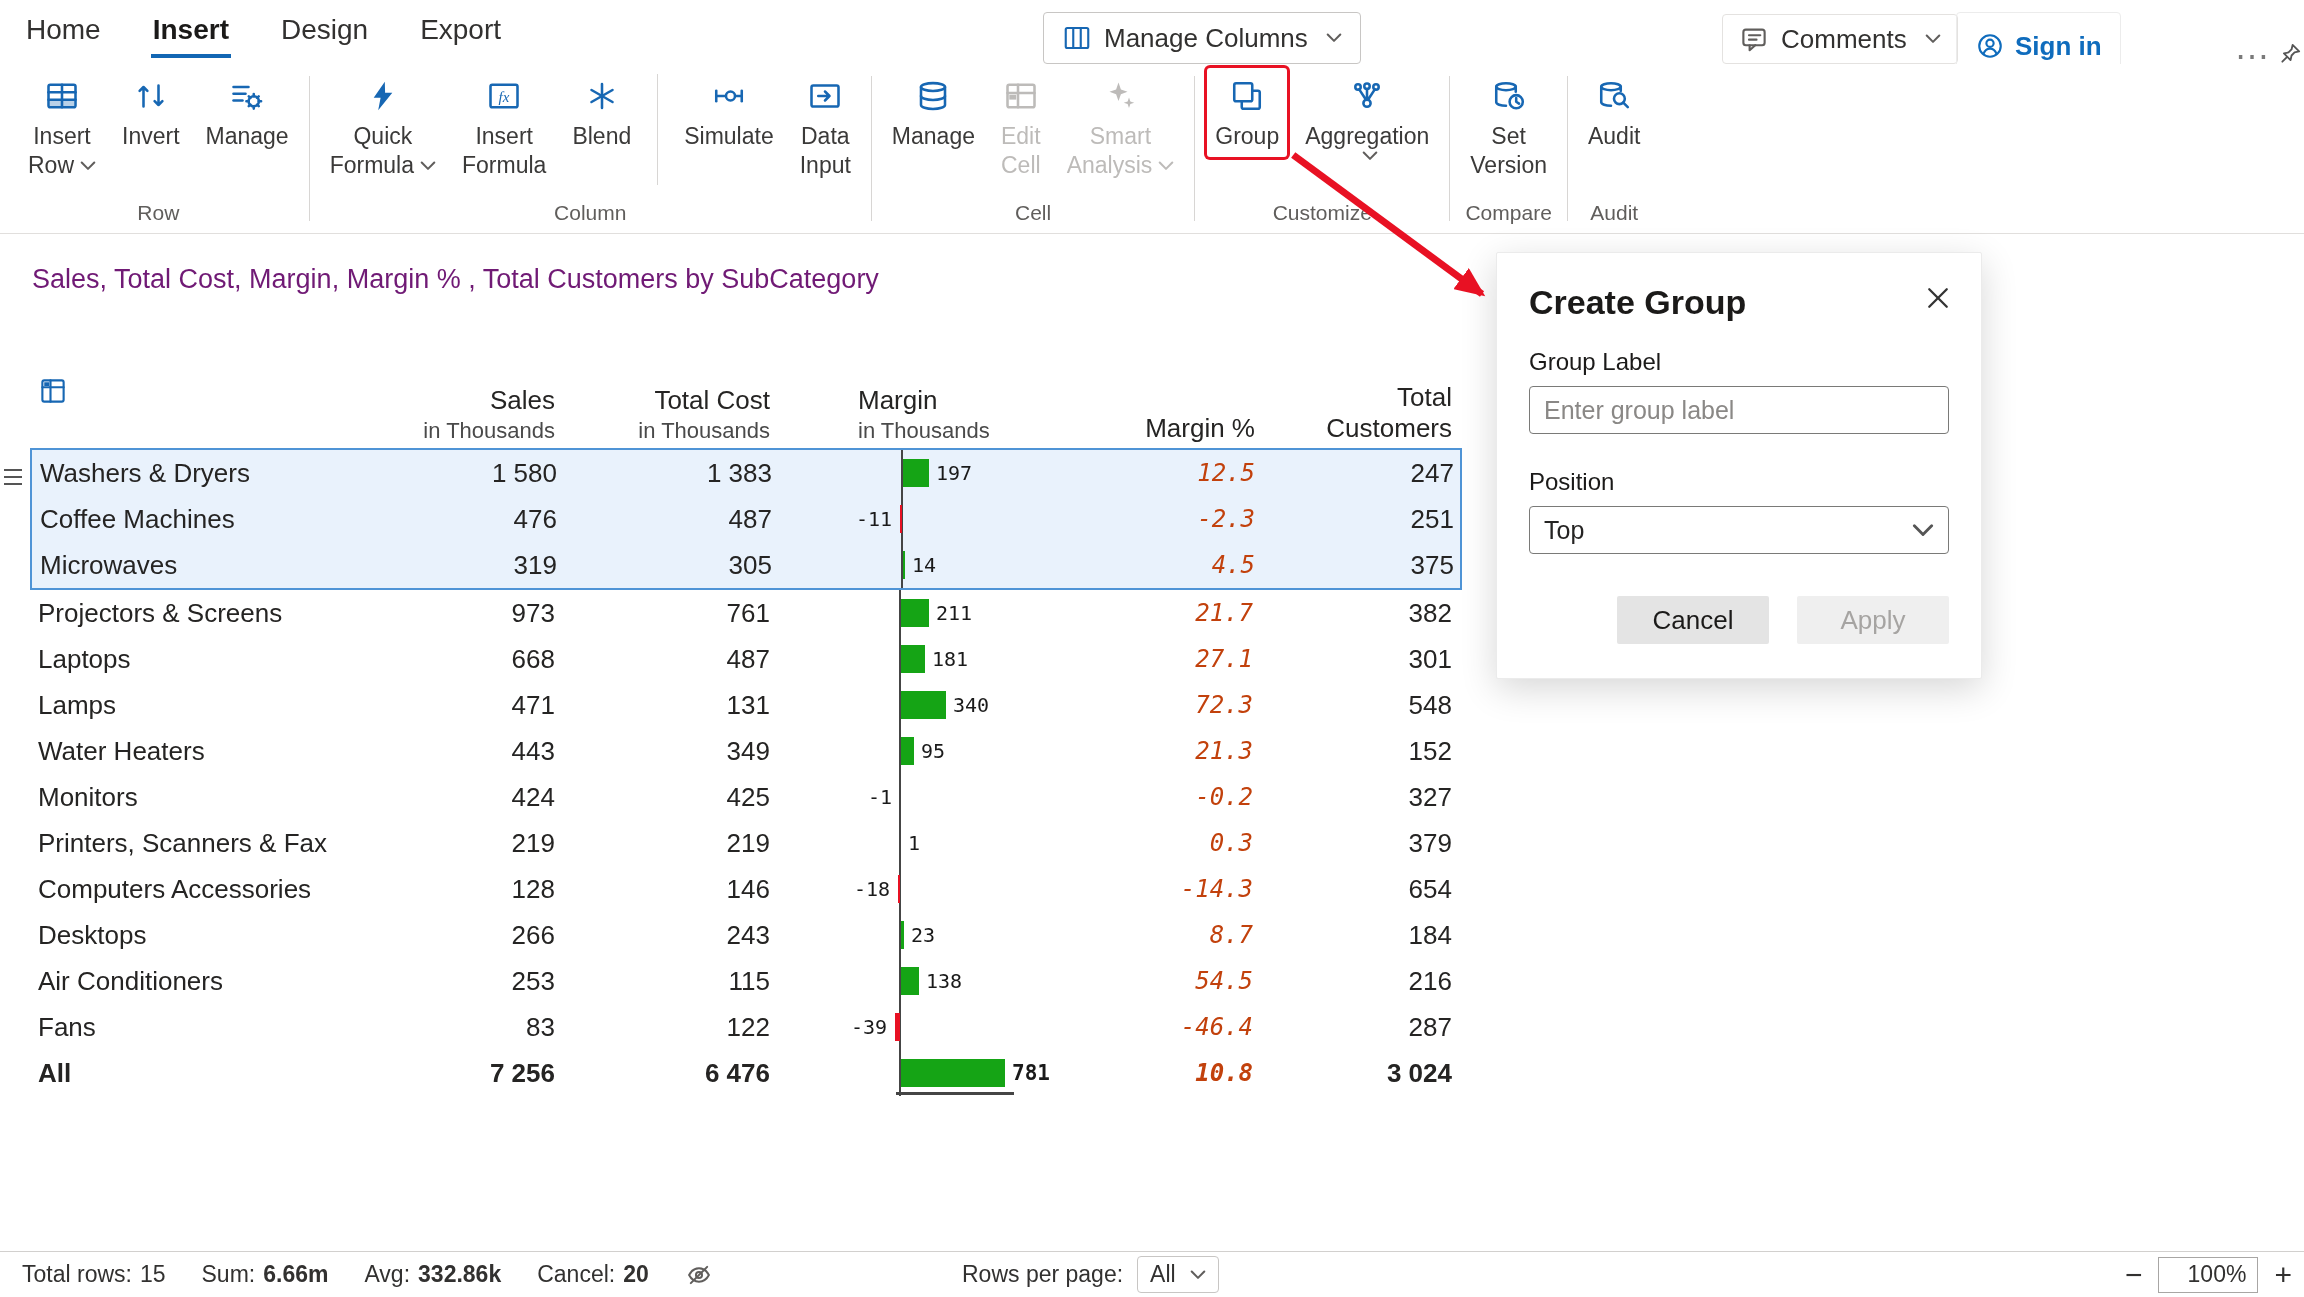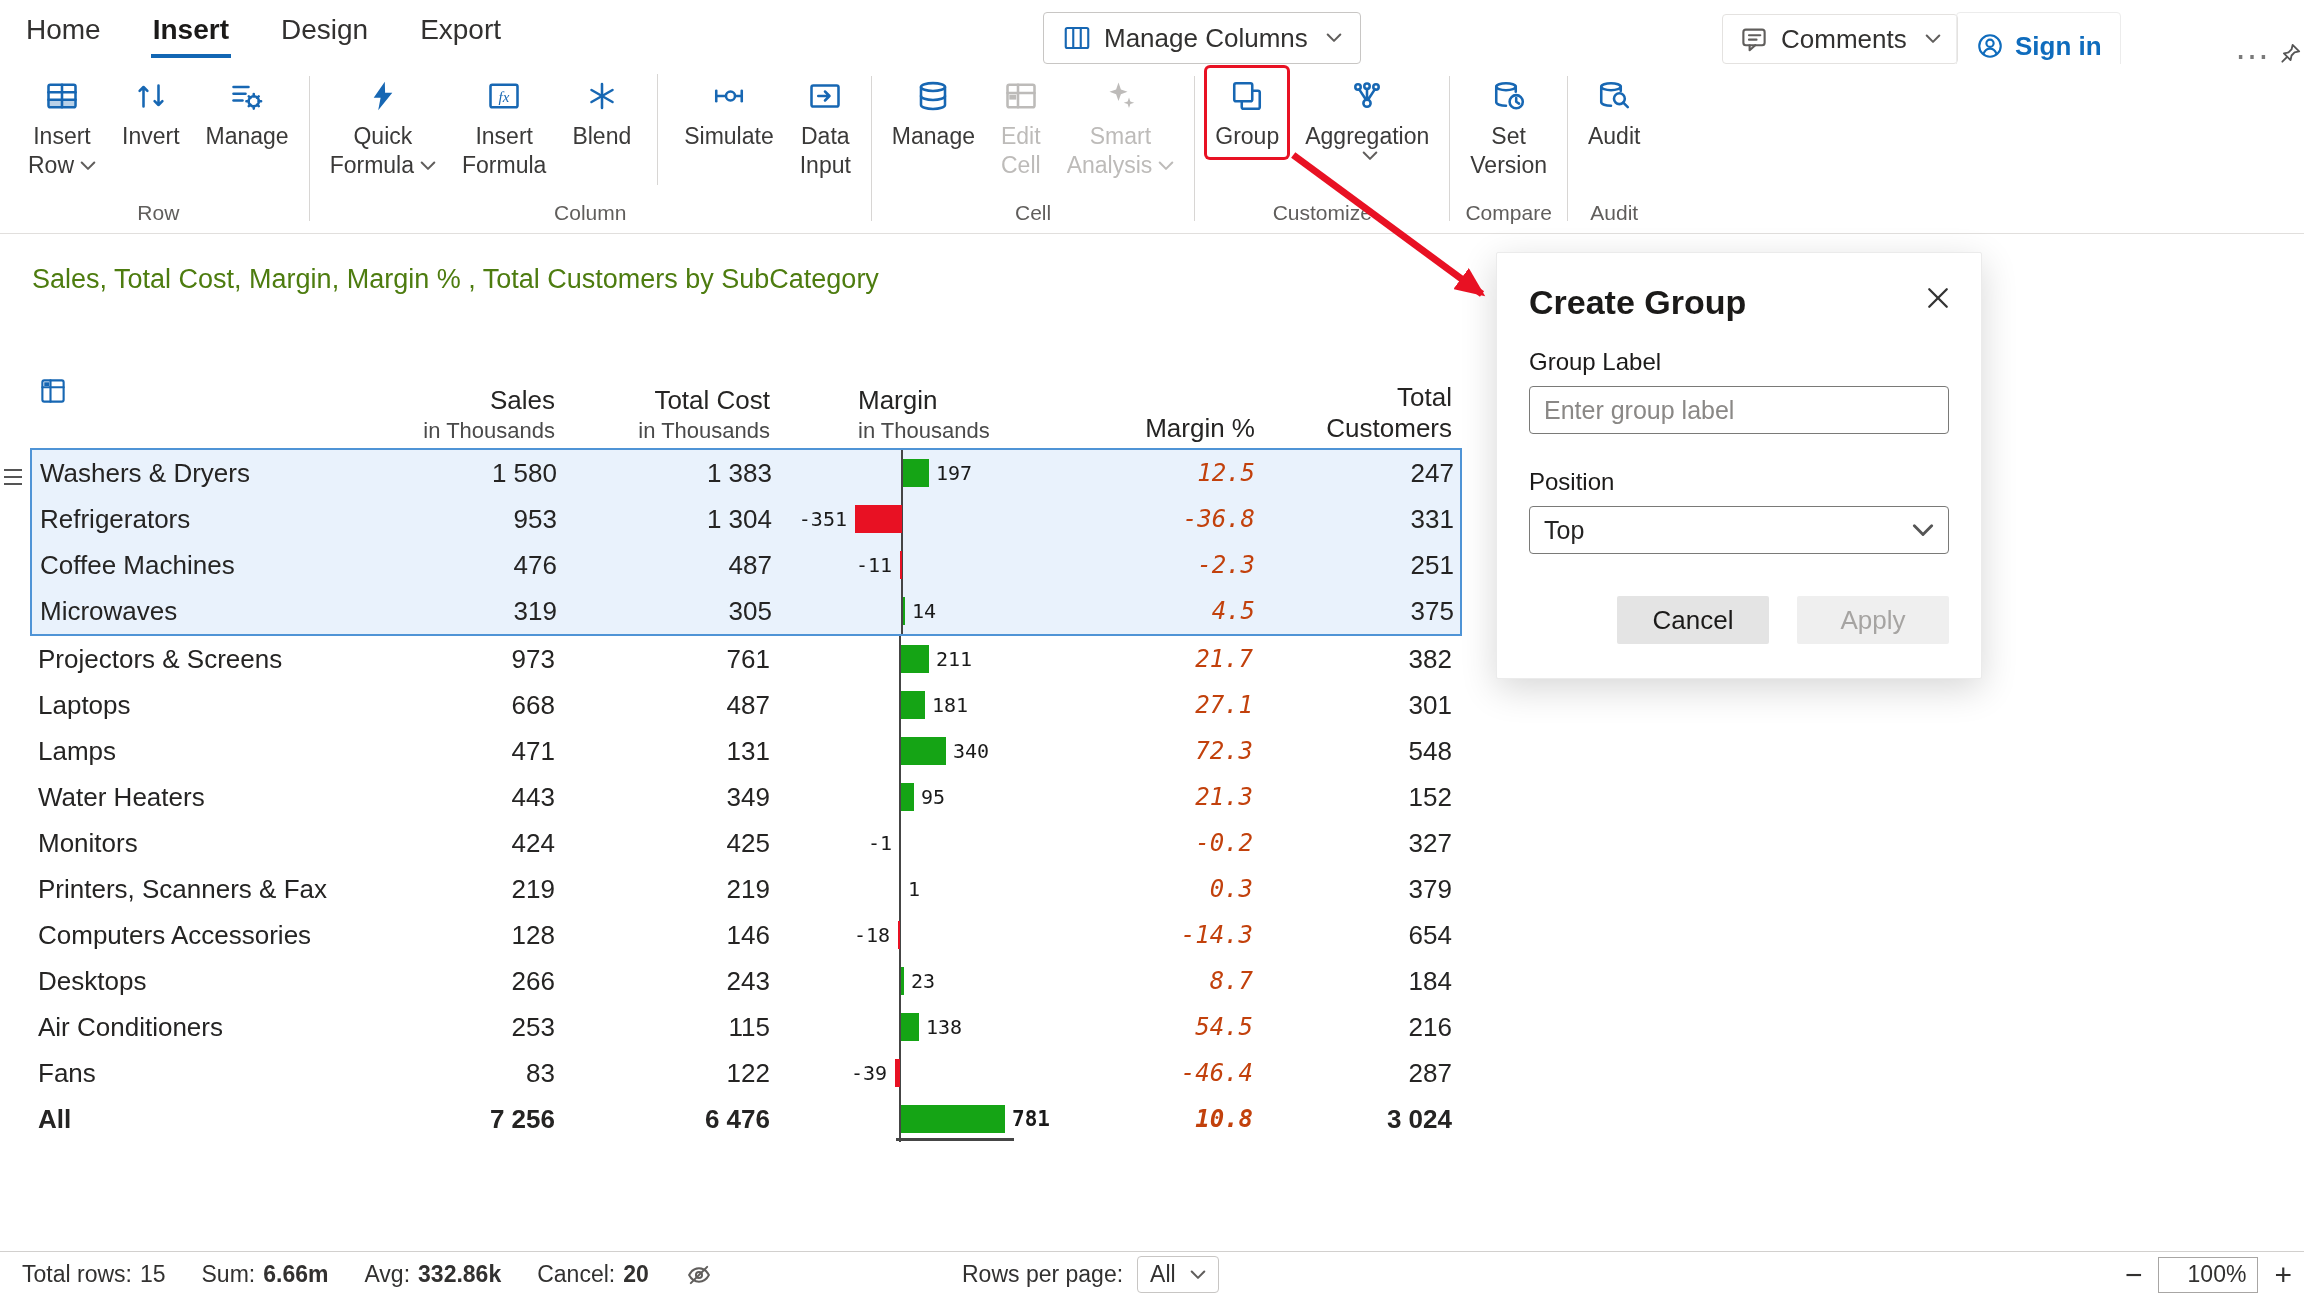--- a/index.html
+++ b/index.html
@@ -33,21 +33,21 @@
 .rdiv{width:1px;background:#d8d6d4;margin:12px 2px;}
 .rdiv.inner{align-self:stretch;margin:6px 8px 14px;}
 .rbtn{display:flex;flex-direction:column;align-items:center;padding:10px 8px 6px;border-radius:3px;cursor:pointer;}
 .ricon{width:36px;height:36px;color:#1767b3;margin-bottom:8px;}
 .rlbl{font-size:23px;line-height:29px;color:#3b3a39;white-space:nowrap;display:flex;align-items:center;}
 .rbtn.disabled{cursor:default;}
 .rbtn.disabled .ricon,.rbtn.disabled .rlbl,.rbtn.disabled .chev{color:#bdbbb9;}
 .rbtn.hl{box-shadow:0 0 0 3px #e81123;}
 
 
-.sheet-title{position:absolute;left:32px;top:264px;font-size:27px;color:#4d7c0f;}
+.sheet-title{position:absolute;left:32px;top:264px;font-size:27px;color:#701a75;}
 .table{position:absolute;left:30px;top:376px;width:1432px;}
 .thead,.trow{display:grid;grid-template-columns:315px 220px 215px 310px 175px 197px;}
 .thead{align-items:end;height:72px;padding-bottom:4px;}
 .hc{font-size:26px;color:#252423;}
 .hc .h2{font-size:22px;color:#4a4a4a;margin-top:2px;}
 .hc.right{text-align:right;padding-right:10px;}
 .hc0{align-self:start;padding-left:8px;}
 .tsel{display:inline-block;width:30px;height:30px;color:#1767b3;cursor:pointer;}
 .hm{padding-left:78px;}
 .trow{height:46px;align-items:center;font-size:26px;}
@@ -456,32 +456,20 @@
           <div class="cnum">1 383</div>
           <div class="cchart">
             <div class="caxis"></div>
             <div class="bar pos" style="width: 26px;"></div>
             <span class="blbl" style="left: 154px;">197</span>
           </div>
           <div class="cpct">12.5</div>
           <div class="cnum">247</div>
         </div>
         <div class="trow">
-          <div class="cname">Refrigerators</div>
-          <div class="cnum">953</div>
-          <div class="cnum">1 304</div>
-          <div class="cchart">
-            <div class="caxis"></div>
-            <div class="bar neg" style="width: 47px; left: 73px;"></div>
-            <span class="blbl" style="right: 245px;">-351</span>
-          </div>
-          <div class="cpct">-36.8</div>
-          <div class="cnum">331</div>
-        </div>
-        <div class="trow">
           <div class="cname">Coffee Machines</div>
           <div class="cnum">476</div>
           <div class="cnum">487</div>
           <div class="cchart">
             <div class="caxis"></div>
             <div class="bar neg" style="width: 2px; left: 118px;"></div>
             <span class="blbl" style="right: 200px;">-11</span>
           </div>
           <div class="cpct">-2.3</div>
           <div class="cnum">251</div>

